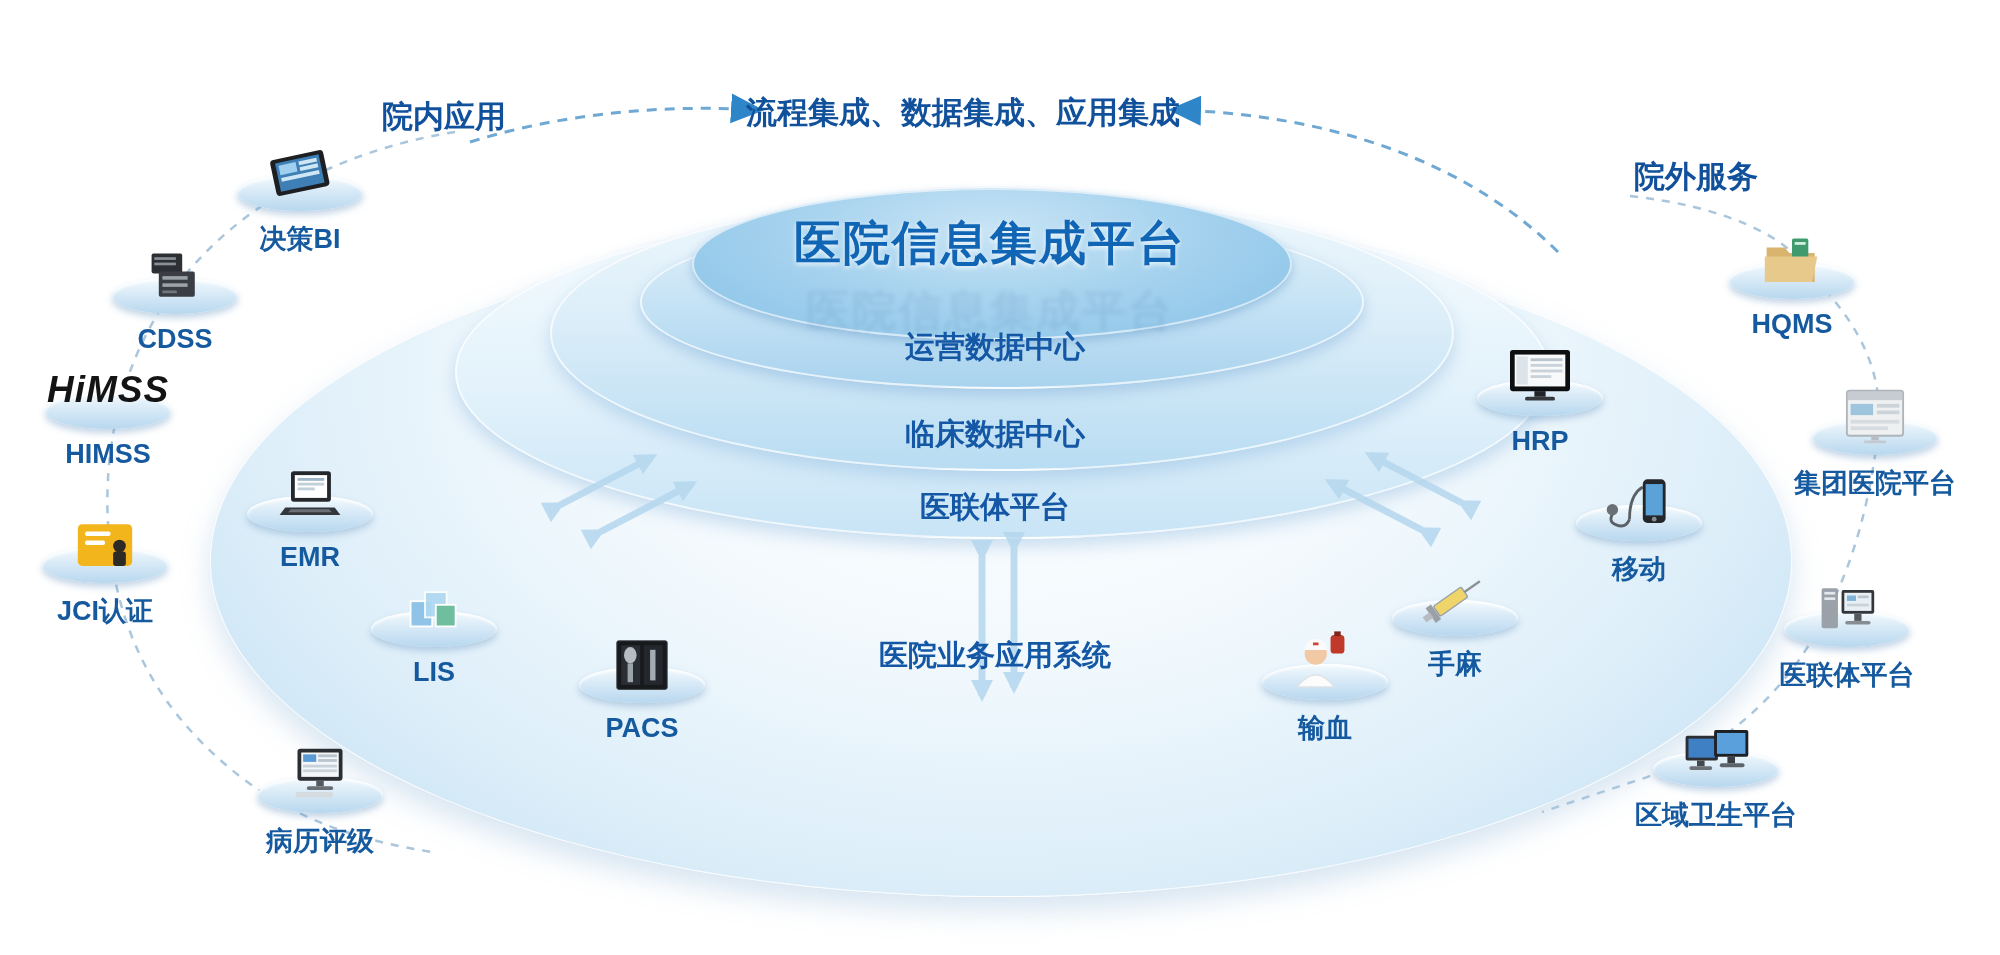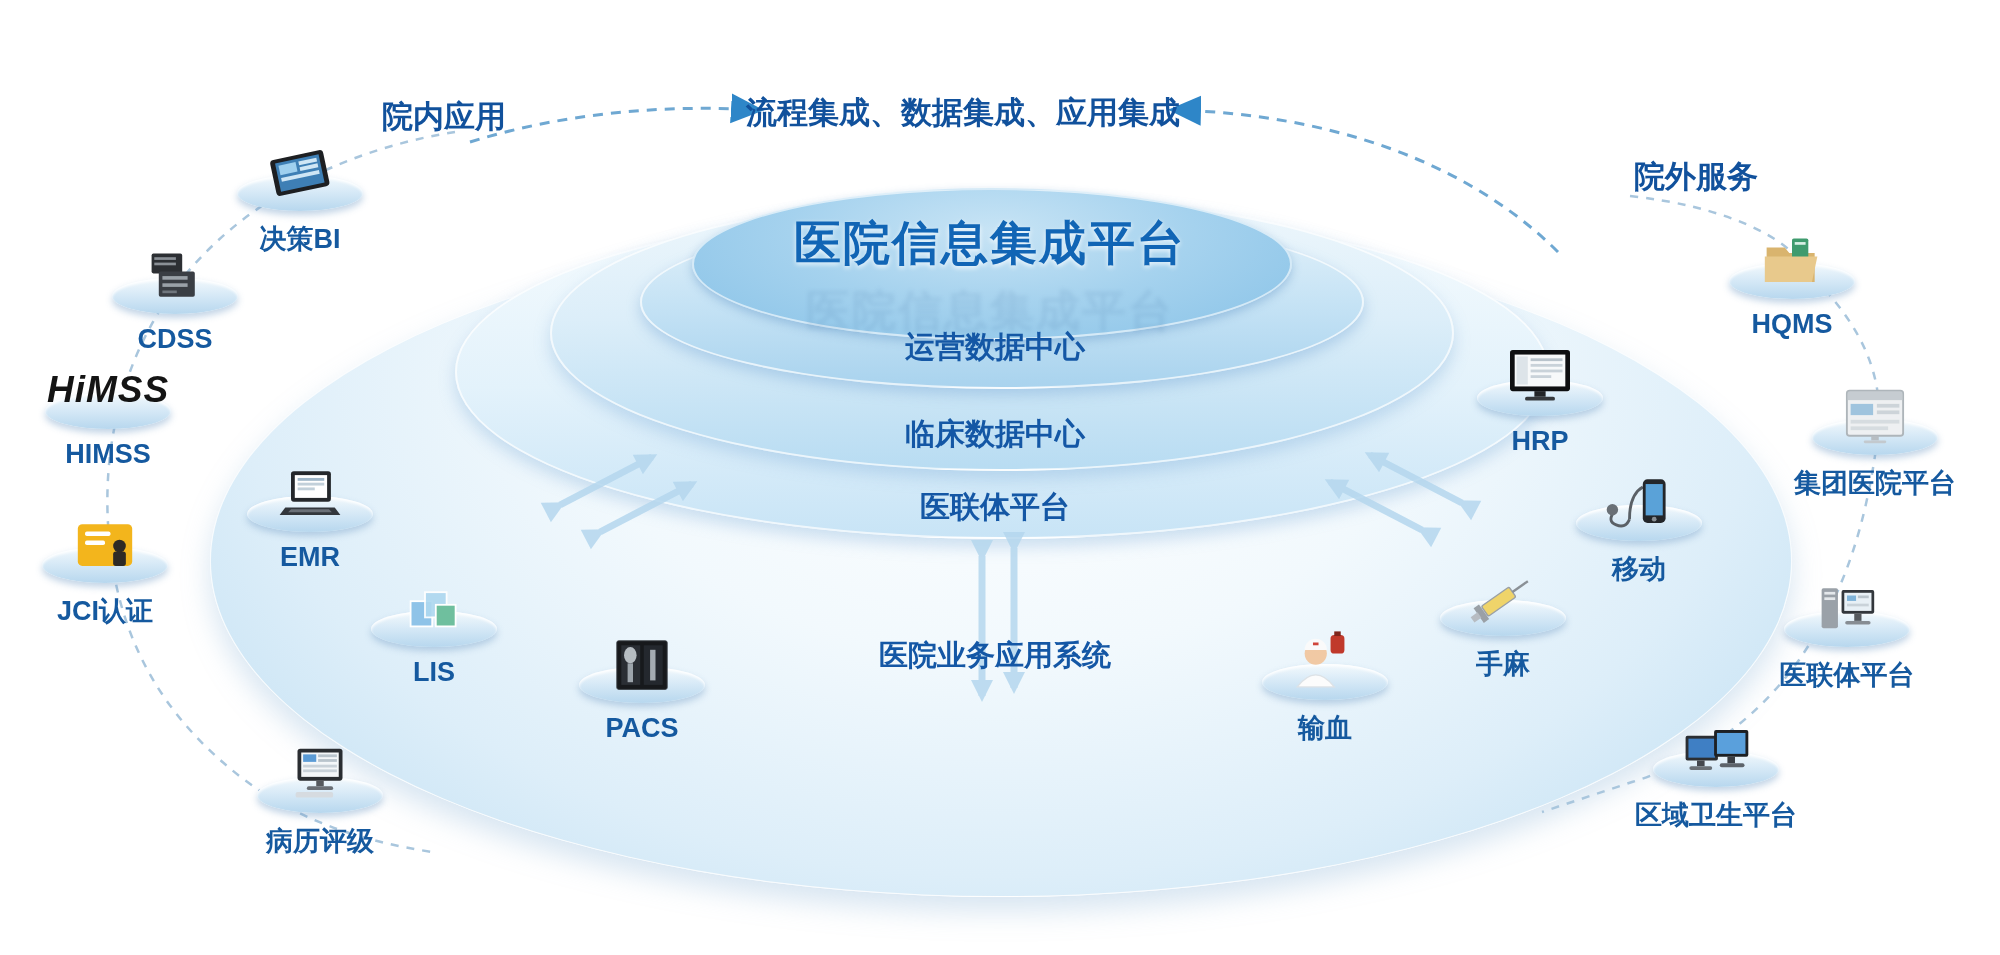--- a/index.html
+++ b/index.html
@@ -258,21 +258,21 @@
         <rect x="50" y="0" width="7" height="5" fill="#7e261c"></rect>
         <circle cx="30" cy="24" r="12" fill="#f1c9a4"></circle>
         <path d="M18 20 a12 12 0 0 1 24 0 l-24 0 z" fill="#fafafa"></path>
         <rect x="27" y="12" width="6" height="3" fill="#d0453a"></rect>
         <path d="M10 60 q20 -26 40 0 z" fill="#fcfcfc" stroke="#dde2e6" stroke-width="1.5"></path>
       </svg>
     </div>
     <div class="node-label">输血</div>
   </div>
 
-  <div class="node" style="left:1503px;top:550px">
+  <div class="node" style="left:1455px;top:550px">
     <div class="iconwrap">
       <div class="pad"></div>
       <svg class="ic" width="76" height="60" viewBox="0 0 80 64">
         <g transform="rotate(-35 40 32)">
           <rect x="16" y="26" width="36" height="13" rx="2" fill="#efd46a" stroke="#9aa0a6" stroke-width="1.5"></rect>
           <rect x="8" y="23" width="7" height="19" fill="#9aa0a6"></rect>
           <rect x="0" y="29" width="9" height="7" fill="#b7bcc2"></rect>
           <line x1="52" y1="32.5" x2="72" y2="32.5" stroke="#8a9096" stroke-width="2.5"></line>
         </g>
       </svg>

